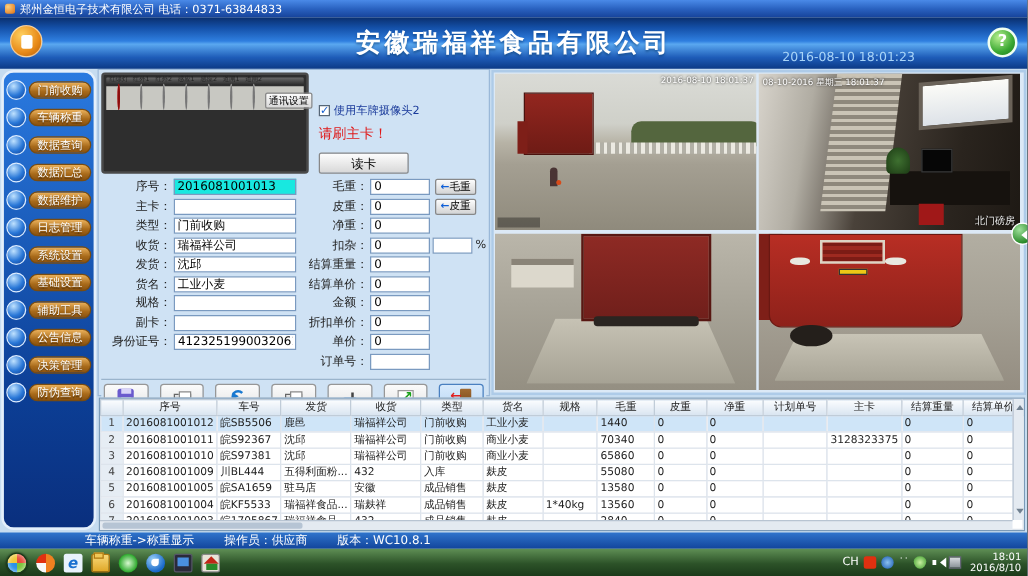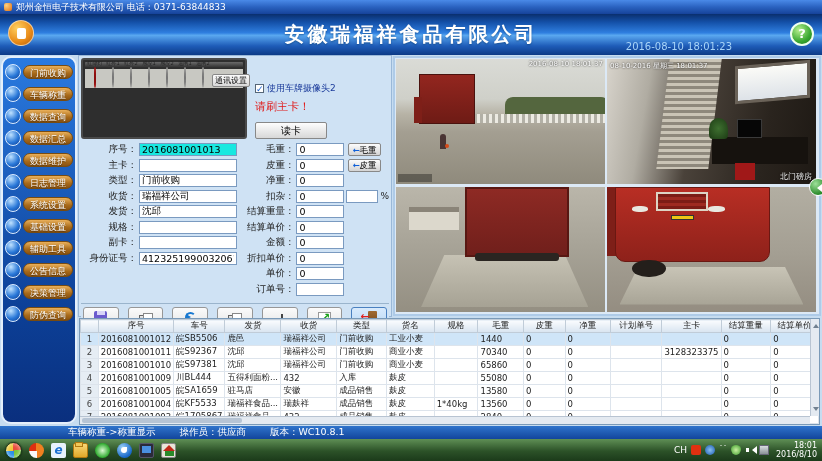--- a/index.html
+++ b/index.html
@@ -326,20 +326,24 @@
                   <span class="fl-label">类型：</span>
                   <input class="fl-input" value="门前收购" style="">
                 </div>
                 <div class="frow">
                   <span class="fl-label">收货：</span>
                   <input class="fl-input" value="瑞福祥公司" style="">
                 </div>
                 <div class="frow">
                   <span class="fl-label">发货：</span>
                   <input class="fl-input" value="沈邱" style="">
+                </div>
+                <div class="frow">
+                  <span class="fl-label">货名：</span>
+                  <input class="fl-input" value="工业小麦" style="">
                 </div>
                 <div class="frow">
                   <span class="fl-label">规格：</span>
                   <input class="fl-input" style="">
                 </div>
                 <div class="frow">
                   <span class="fl-label">副卡：</span>
                   <input class="fl-input" style="">
                 </div>
                 <div class="frow">

